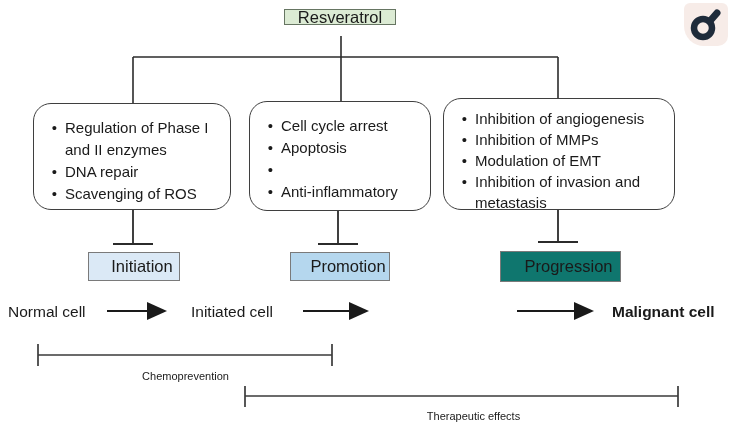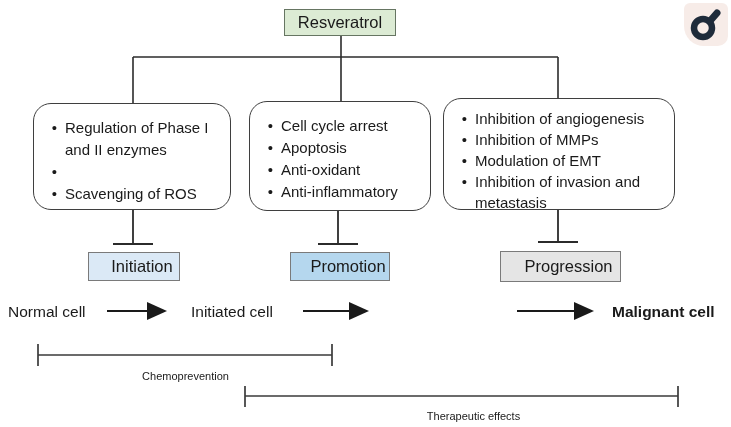--- a/index.html
+++ b/index.html
@@ -16,21 +16,21 @@
   .overlay {
     position: absolute;
     left: 0; top: 0;
     width: 731px; height: 427px;
     pointer-events: none;
   }
   
   .root-node {
     position: absolute;
     left: 284px; top: 9px;
-    width: 112px; height: 27px;
+    width: 112px; height: 16px;
     border: 1.6px solid #667562;
     display: flex; align-items: center; justify-content: center;
     font-size: 16.5px;
   }
   
   .ebox {
     position: absolute;
     background: #ffffff;
     border: 1.4px solid #3f3f3f;
     border-radius: 18px;
@@ -132,41 +132,41 @@
   </div>
 
   <div class="ebox" id="ebox-1">
     <div class="rows">
       <div class="brow">
         <span class="bmark">•</span>
         <span class="btext">Regulation of Phase I and II enzymes</span>
       </div>
       <div class="brow">
         <span class="bmark">•</span>
+        <span class="btext">DNA repair</span>
       </div>
       <div class="brow">
         <span class="bmark">•</span>
         <span class="btext">Scavenging of ROS</span>
       </div>
     </div>
   </div>
 
   <div class="ebox" id="ebox-2">
     <div class="rows">
       <div class="brow">
         <span class="bmark">•</span>
         <span class="btext">Cell cycle arrest</span>
       </div>
       <div class="brow">
         <span class="bmark">•</span>
         <span class="btext">Apoptosis</span>
       </div>
       <div class="brow">
         <span class="bmark">•</span>
-        <span class="btext">Anti-oxidant</span>
       </div>
       <div class="brow">
         <span class="bmark">•</span>
         <span class="btext">Anti-inflammatory</span>
       </div>
     </div>
   </div>
 
   <div class="ebox" id="ebox-3">
     <div class="rows">
@@ -188,21 +188,21 @@
       </div>
     </div>
   </div>
 
   <div class="stage" id="stage-1" style="background-color: rgb(219, 233, 246);">
     <span>Initiation</span>
   </div>
   <div class="stage" id="stage-2" style="background-color: rgb(181, 215, 238);">
     <span>Promotion</span>
   </div>
-  <div class="stage" id="stage-3" style="background-color: #e5e5e5;">
+  <div class="stage" id="stage-3" style="background-color: #0f766e;">
     <span>Progression</span>
   </div>
 
   <span class="cell-label" id="cell-1">Normal cell</span>
   <span class="cell-label" id="cell-2">Initiated cell</span>
   <span class="cell-label" id="cell-4">Malignant cell</span>
 
   <div class="span-label" id="span-chemo">Chemoprevention</div>
   <div class="span-label" id="span-thera">Therapeutic effects</div>
 

